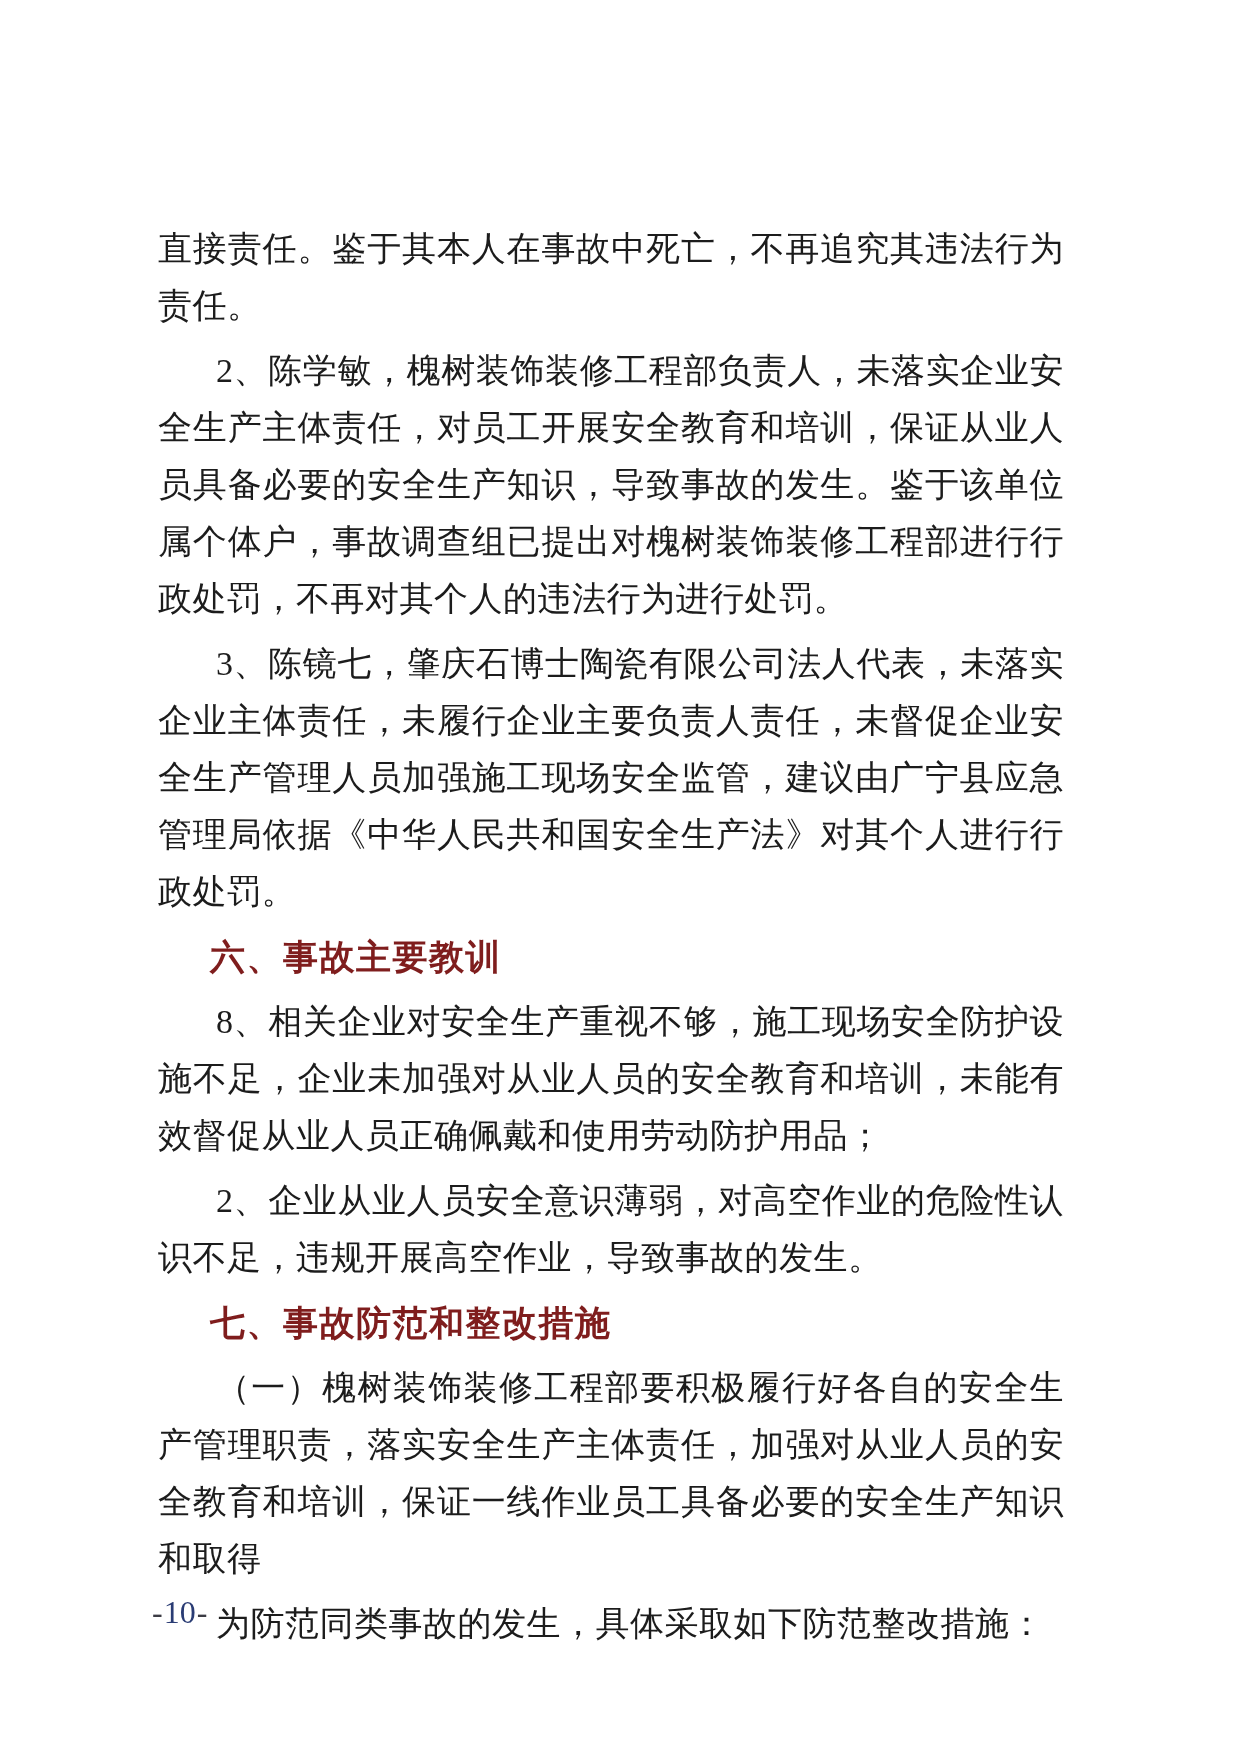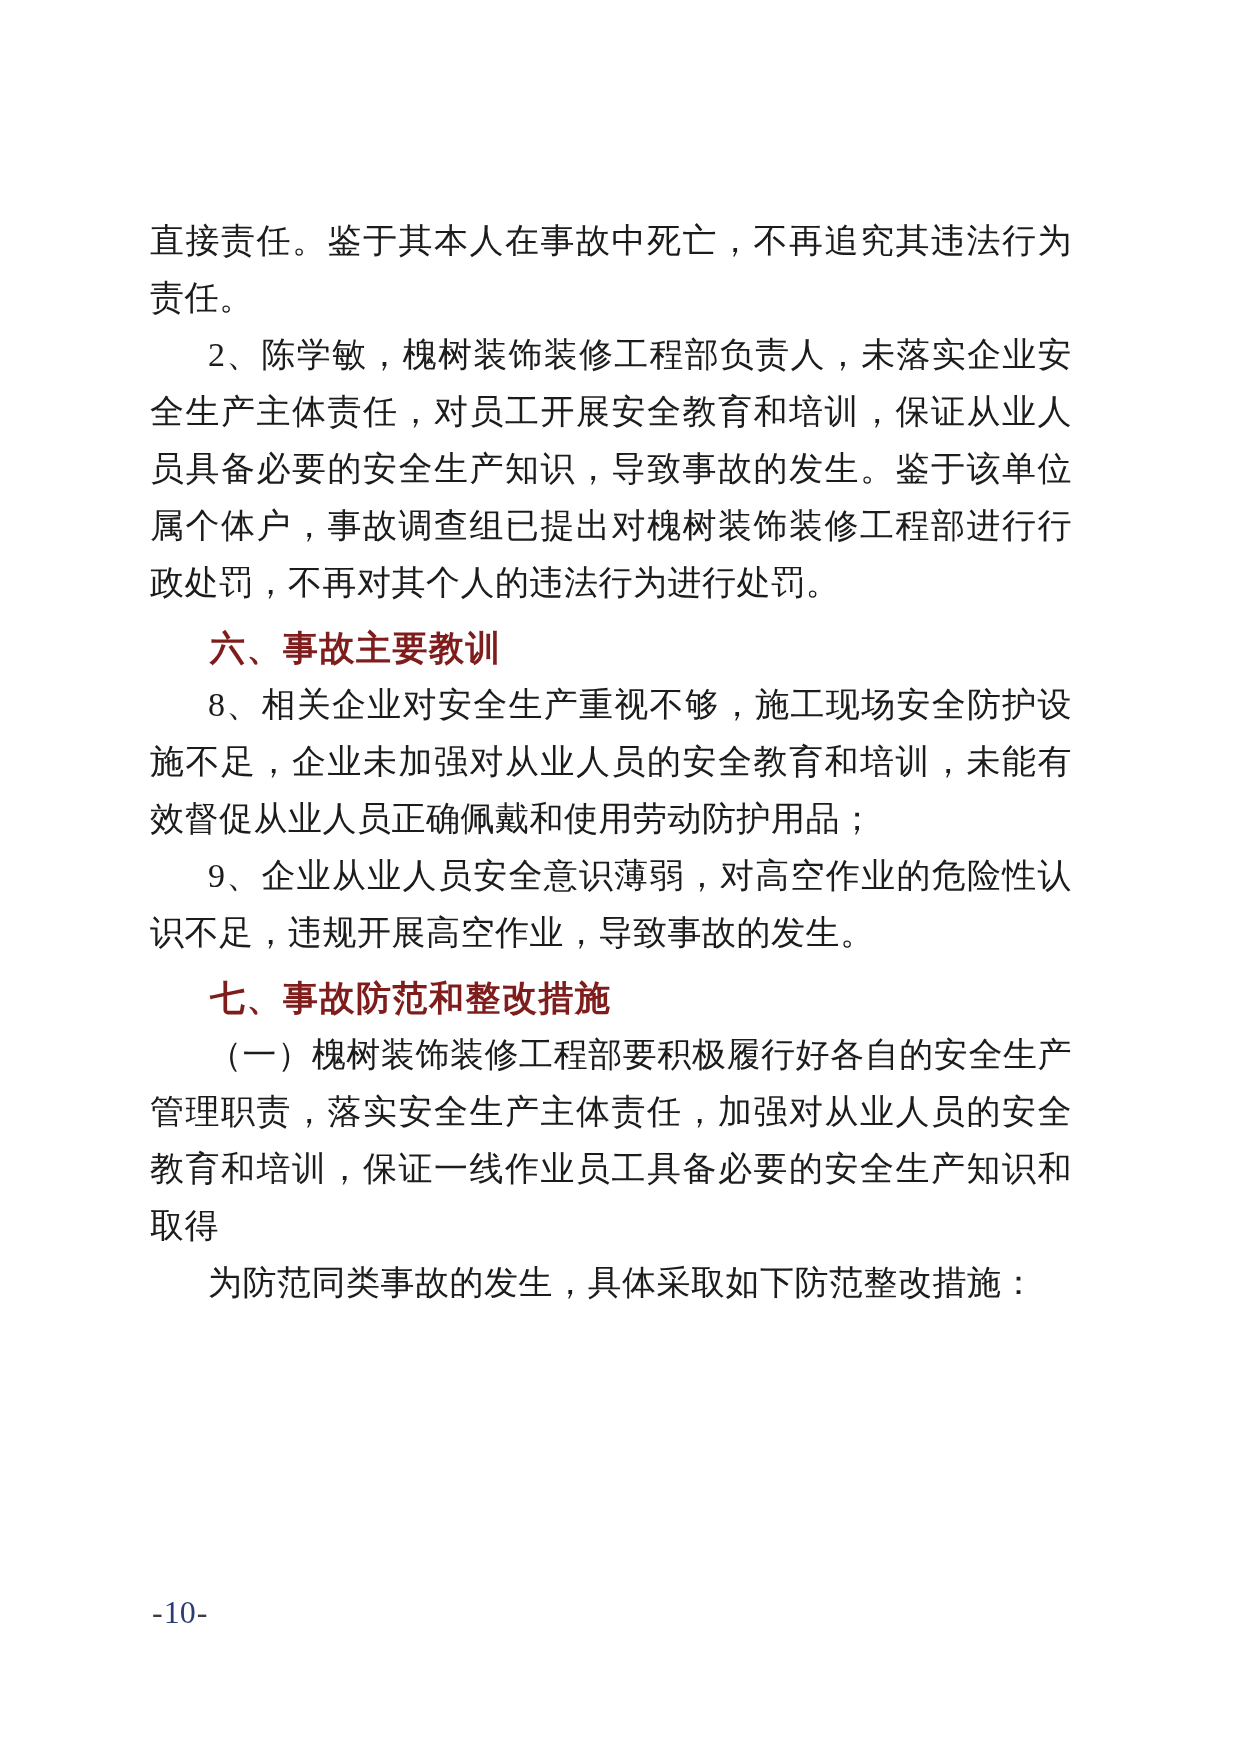--- a/index.html
+++ b/index.html
@@ -15,21 +15,21 @@
     overflow: hidden;
     font-family: "Liberation Serif", "DejaVu Serif", serif;
   }
   .content {
     position: absolute;
     left: 150px;
     top: 212px;
     width: 922px;
   }
   .para {
-    margin: 0;
+    margin: 8px;
     font-size: 34px;
     line-height: 57px;
     color: #1c1c1c;
     text-align: justify;
     text-align-last: left;
     letter-spacing: 0.5px;
     text-indent: 58px;
     font-family: "Liberation Serif", "DejaVu Serif", serif;
   }
   .para.continuation {
@@ -65,23 +65,24 @@
     text-align: right;
   }
 </style>
 </head>
 <body>
 
 <div class="page">
   <div class="content">
     <p class="para continuation">直接责任。鉴于其本人在事故中死亡，不再追究其违法行为责任。</p>
     <p class="para">2、陈学敏，槐树装饰装修工程部负责人，未落实企业安全生产主体责任，对员工开展安全教育和培训，保证从业人员具备必要的安全生产知识，导致事故的发生。鉴于该单位属个体户，事故调查组已提出对槐树装饰装修工程部进行行政处罚，不再对其个人的违法行为进行处罚。</p>
+    <p class="para">3、陈镜七，肇庆石博士陶瓷有限公司法人代表，未落实企业主体责任，未履行企业主要负责人责任，未督促企业安全生产管理人员加强施工现场安全监管，建议由广宁县应急管理局依据《中华人民共和国安全生产法》对其个人进行行政处罚。</p>
     <h2 class="heading">六、事故主要教训</h2>
     <p class="para">8、相关企业对安全生产重视不够，施工现场安全防护设施不足，企业未加强对从业人员的安全教育和培训，未能有效督促从业人员正确佩戴和使用劳动防护用品；</p>
-    <p class="para">9、企业从业人员安全意识薄弱，对高空作业的危险性认识不足，违规开展高空作业，导致事故的发生。</p>
+    <p class="para">2、企业从业人员安全意识薄弱，对高空作业的危险性认识不足，违规开展高空作业，导致事故的发生。</p>
     <h2 class="heading">七、事故防范和整改措施</h2>
     <p class="para">（一）槐树装饰装修工程部要积极履行好各自的安全生产管理职责，落实安全生产主体责任，加强对从业人员的安全教育和培训，保证一线作业员工具备必要的安全生产知识和取得</p>
     <p class="para">为防范同类事故的发生，具体采取如下防范整改措施：</p>
   </div>
 
   <div class="footer">
     <span class="dash">-</span><span class="num">10</span><span class="dash">-</span>
   </div>
 </div>
 

